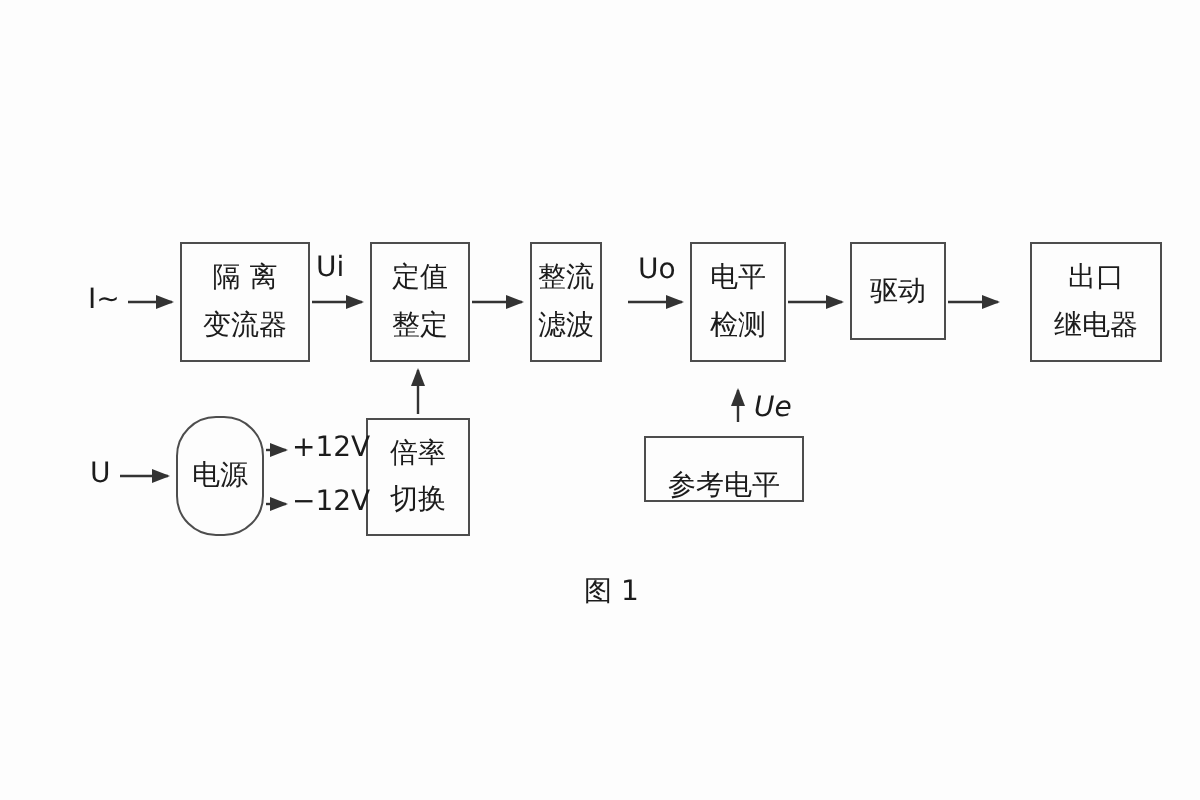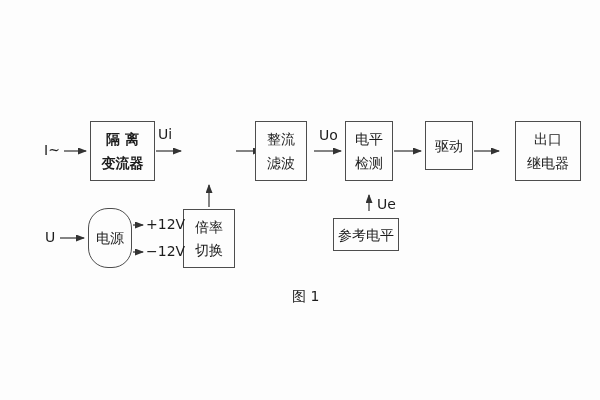--- a/index.html
+++ b/index.html
@@ -26,42 +26,42 @@
     flex-direction: column;
     align-items: center;
     justify-content: space-evenly;
     font-size: 14px;
     line-height: 1;
     white-space: nowrap;
     text-align: center;
   }
   .block span { display: block; }
   
-  #b-isolation { left:  90px; top: 121px; width: 65px; height: 60px; font-weight: bold; }
+  #b-isolation { left:  90px; top: 121px; width: 65px; height: 60px; }
   #b-setting   { left: 185px; top: 121px; width: 50px; height: 60px; }
-  #b-rectifier { left: 255px; top: 121px; width: 52px; height: 60px; }
+  #b-rectifier { left: 265px; top: 121px; width: 36px; height: 60px; }
   #b-level     { left: 345px; top: 121px; width: 48px; height: 60px; }
   #b-driver    { left: 425px; top: 121px; width: 48px; height: 49px; }
   #b-relay     { left: 503px; top: 121px; width: 66px; height: 60px; margin-left: 12px; }
   
   #b-power     { left:  88px; top: 208px; width: 44px; height: 60px; border-radius: 20px; }
   #b-ratio     { left: 183px; top: 209px; width: 52px; height: 59px; }
-  #b-ref       { left: 333px; top: 218px; width: 66px; height: 33px; }
+  #b-ref       { left: 322px; top: 218px; width: 80px; height: 33px; justify-content: flex-end; }
 
   .lbl {
     position: absolute;
     font-size: 14px;
     line-height: 1.1;
     white-space: nowrap;
     color: var(--c-text);
   }
   #l-input-current { left:  44px; top: 143px; }
   #l-ui            { left: 158px; top: 127px; }
   #l-uo            { left: 319px; top: 128px; }
-  #l-ue            { left: 377px; top: 197px; }
+  #l-ue            { left: 377px; top: 197px; font-style: italic; }
   #l-input-voltage { left:  45px; top: 230px; }
   #l-plus12        { left: 146px; top: 217px; }
   #l-minus12       { left: 146px; top: 244px; }
   #l-caption       { left: 292px; top: 245px; margin-top: 44px; }
 
   svg.wires { position: absolute; left: 0; top: 0; pointer-events: none; }
   svg.wires line { stroke: var(--c-line); stroke-width: 1.2; }
   svg.wires marker path { fill: var(--c-line); }
 </style>
 </head>
@@ -86,20 +86,24 @@
     <line x1="133" y1="252" x2="143" y2="252" marker-end="url(#ah)"></line>
     <line x1="209" y1="207" x2="209" y2="185" marker-end="url(#ah)"></line>
     <line x1="369" y1="211" x2="369" y2="195" marker-end="url(#ah)"></line>
   </svg>
 
   <div class="block" id="b-isolation">
     <span>隔 离</span>
     <span>变流器</span>
   </div>
 
+  <div class="block" id="b-setting">
+    <span>定值</span>
+    <span>整定</span>
+  </div>
 
   <div class="block" id="b-rectifier">
     <span>整流</span>
     <span>滤波</span>
   </div>
 
   <div class="block" id="b-level">
     <span>电平</span>
     <span>检测</span>
   </div>

